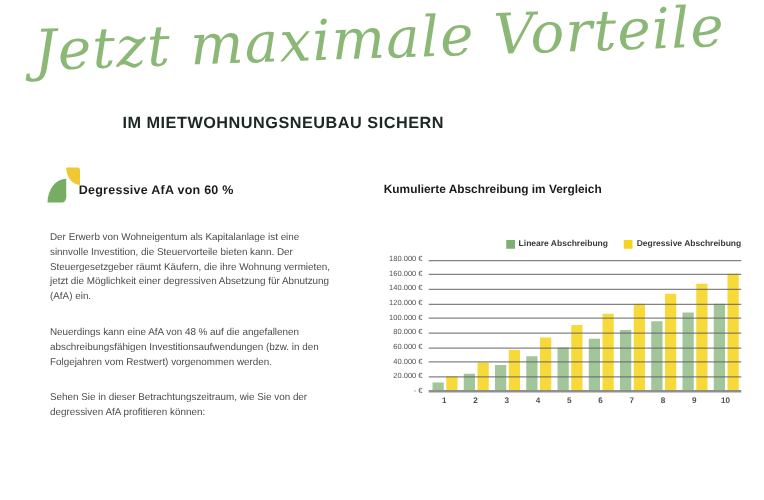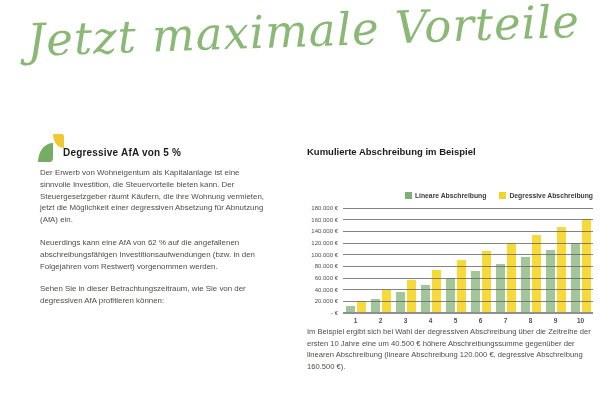--- a/index.html
+++ b/index.html
@@ -19,21 +19,21 @@
   }
 
   
   .logo{position:absolute;left:38px;top:134px;width:27px;height:28px;}
   .leaf-green{position:absolute;left:0;bottom:0;width:15px;height:19px;background:#76ad62;border-radius:100% 0 22% 0;}
   .leaf-yellow{position:absolute;right:1px;top:0;width:11px;height:14px;background:#f0c832;border-radius:0 18% 0 100%;}
 
   
   .left-heading{position:absolute;left:63px;top:147px;font-size:10px;font-weight:bold;color:#1c1c1c;letter-spacing:.2px;}
   .left-paragraphs{position:absolute;left:40px;top:167px;width:230px;font-size:7.9px;line-height:11.8px;color:#4a4e47;}
-  .left-paragraphs p{margin:0 0 11px 0;}
+  .left-paragraphs p{margin:17px 0 11px 0;}
 
   
   .chart-title{position:absolute;left:307px;top:146px;font-size:9.5px;font-weight:bold;color:#1b1b1b;}
   .chart-subtitle{position:absolute;left:307px;top:160px;width:288px;font-size:7.6px;line-height:11px;color:#4a4e47;}
   .legend{position:absolute;left:307px;top:192px;width:286px;display:flex;justify-content:flex-end;align-items:center;gap:13px;font-size:6.8px;font-weight:bold;color:#3a3a3a;}
   .legend-item{display:flex;align-items:center;gap:3px;}
   .legend-swatch{width:7px;height:7px;}
 
   .chart{position:absolute;left:307px;top:208px;width:286px;height:125px;}
   .ylabels{position:absolute;left:0;top:0;width:31px;height:105px;}
@@ -46,34 +46,35 @@
   .xlabel{position:absolute;top:109px;text-align:center;font-size:6.5px;font-weight:bold;color:#4f4f4f;}
 
   .footnote{position:absolute;left:307px;top:326px;width:290px;font-size:7.6px;line-height:11.6px;color:#4a4e47;}
 </style>
 </head>
 <body>
 
 <div class="page">
 
   <div class="script-title">Jetzt maximale Vorteile</div>
+  <div class="subheading">IM MIETWOHNUNGSNEUBAU SICHERN</div>
 
   <div class="logo">
     <div class="leaf-green"></div>
     <div class="leaf-yellow"></div>
   </div>
 
-  <div class="left-heading">Degressive AfA von 5 %</div>
+  <div class="left-heading">Degressive AfA von 60 %</div>
   <div class="left-paragraphs">
       <p>Der Erwerb von Wohneigentum als Kapitalanlage ist eine sinnvolle Investition, die Steuervorteile bieten kann. Der Steuergesetzgeber räumt Käufern, die ihre Wohnung vermieten, jetzt die Möglichkeit einer degressiven Absetzung für Abnutzung (AfA) ein.</p>
-      <p>Neuerdings kann eine AfA von 62 % auf die angefallenen abschreibungsfähigen Investitionsaufwendungen (bzw. in den Folgejahren vom Restwert) vorgenommen werden.</p>
+      <p>Neuerdings kann eine AfA von 48 % auf die angefallenen abschreibungsfähigen Investitionsaufwendungen (bzw. in den Folgejahren vom Restwert) vorgenommen werden.</p>
       <p>Sehen Sie in dieser Betrachtungszeitraum, wie Sie von der degressiven AfA profitieren können:</p>
     </div>
 
-  <div class="chart-title">Kumulierte Abschreibung im Beispiel</div>
+  <div class="chart-title">Kumulierte Abschreibung im Vergleich</div>
 
   <div class="legend">
       <div class="legend-item">
         <div class="legend-swatch" style="background: rgb(124, 177, 114);"></div>
         <span>Lineare Abschreibung</span>
       </div>
       <div class="legend-item">
         <div class="legend-swatch" style="background: rgb(244, 211, 33);"></div>
         <span>Degressive Abschreibung</span>
       </div>
@@ -149,15 +150,14 @@
       <div class="xlabel" style="left: 86px; width: 25px;">3</div>
       <div class="xlabel" style="left: 111px; width: 25px;">4</div>
       <div class="xlabel" style="left: 136px; width: 25px;">5</div>
       <div class="xlabel" style="left: 161px; width: 25px;">6</div>
       <div class="xlabel" style="left: 186px; width: 25px;">7</div>
       <div class="xlabel" style="left: 211px; width: 25px;">8</div>
       <div class="xlabel" style="left: 236px; width: 25px;">9</div>
       <div class="xlabel" style="left: 261px; width: 25px;">10</div>
     </div>
 
-  <div class="footnote">Im Beispiel ergibt sich bei Wahl der degressiven Abschreibung über die Zeitreihe der ersten 10 Jahre eine um 40.500 € höhere Abschreibungssumme gegenüber der linearen Abschreibung (lineare Abschreibung 120.000 €, degressive Abschreibung 160.500 €).</div>
 
 </div>
 
 </body></html>

